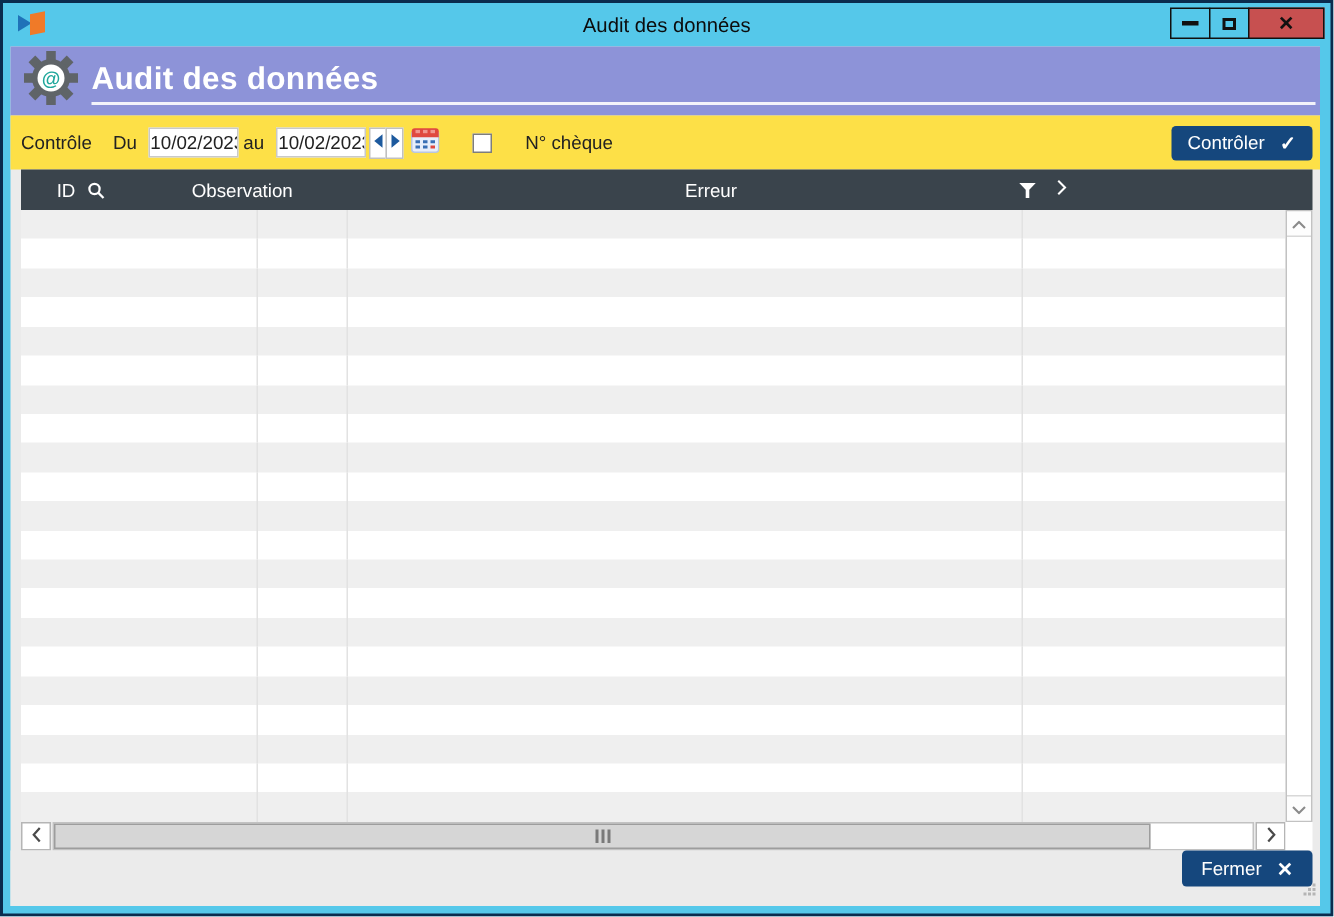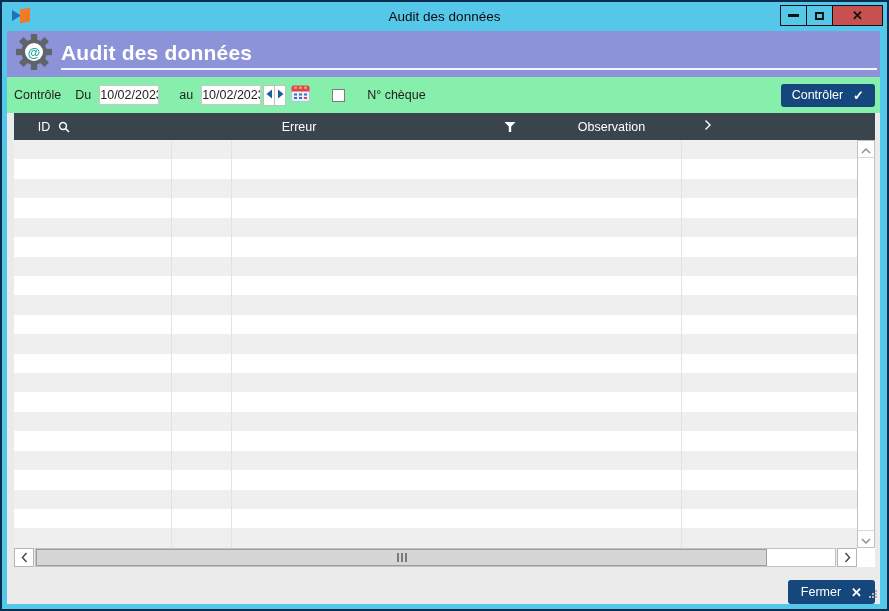--- a/index.html
+++ b/index.html
@@ -49,42 +49,42 @@
     flex:1; margin-left:9px; align-self:flex-end;
     border-bottom:2px solid #f3f3fa;
     padding-bottom:3px; margin-bottom:7px;
   }
   .banner-title {
     color:#ffffff; font-size:21px; font-weight:bold; letter-spacing:0.2px;
   }
 
   
   .toolbar {
-    height:36px; background:#86efac;
+    height:36px; background:#fde047;
     display:flex; align-items:center;
     padding:0 5px 0 7px;
     font-size:12.5px; color:#222;
   }
   .lbl { white-space:nowrap; }
   .dropdown {
     width:178px; height:21px; background:#ffffff;
     border:1px solid #e3e3e3; border-bottom:2px solid #17548c;
     margin-left:8px;
     display:flex; align-items:center; padding:0 5px;
     cursor:pointer;
   }
   .dropdown-value { flex:1; font-size:12.5px; color:#1a1a1a; }
   .lbl-du { margin-left:14px; }
   .date-input {
     width:60px; height:20px; margin-left:8px;
     border:1px solid #c9c9c9; background:#fff;
     font-family:"Liberation Sans", sans-serif;
     font-size:12.5px; color:#222; text-align:center;
   }
-  .lbl-au { margin-left:20px; }
+  .lbl-au { margin-left:3px; }
   .spinner { display:flex; margin-left:2px; }
   .spin-btn {
     width:12px; height:21px; background:#fff; border:1px solid #c0c0c0;
     display:flex; align-items:center; justify-content:center; cursor:pointer;
   }
   .spin-btn + .spin-btn { margin-left:-1px; }
   .calendar-btn { margin-left:5px; cursor:pointer; display:flex; align-items:center; }
   .cheque-box {
     appearance:none; -webkit-appearance:none;
     width:13px; height:13px; border:1px solid #7d7d7d; background:#fff;
@@ -155,21 +155,21 @@
     position:absolute; left:0; top:0; bottom:0; width:91.5%;
     background:#d6d6d6; border:1px solid #9d9d9d;
     display:flex; align-items:center; justify-content:center; gap:2px;
     cursor:grab;
   }
   .grip-bar { width:2px; height:9px; background:#7a7a7a; }
   .hs-corner { width:18px; background:#fff; }
 
   
   .footer {
-    flex:1; display:flex; align-items:flex-end; justify-content:flex-end;
+    flex:1; display:flex; align-items:flex-start; justify-content:flex-end;
     padding-right:5px; position:relative; background:#ebebeb;
   }
   .fermer-btn { height:24px; padding:0 13px; }
   .resize-grip { position:absolute; right:2px; bottom:1px; }
 </style>
 </head>
 <body>
 
 <div class="window">
 
@@ -281,30 +281,30 @@
       <div class="thead">
         <div class="th th-id">
           <span>ID</span>
           <span class="right-icon">
             <svg width="12" height="12" viewBox="0 0 12 12">
               <circle cx="5" cy="5" r="3.4" fill="none" stroke="#ffffff" stroke-width="1.5"></circle>
               <line x1="7.6" y1="7.6" x2="11" y2="11" stroke="#ffffff" stroke-width="1.5"></line>
             </svg>
           </span>
         </div>
+        <div class="th th-obs">
+          <span>Observation</span>
+        </div>
         <div class="th th-erreur">
           <span>Erreur</span>
           <span class="right-icon">
             <svg width="12" height="11" viewBox="0 0 12 11">
                 <path d="M0.5 0.5 H11.5 L7.2 5 V10.5 H4.8 V5 Z" fill="#ffffff"></path>
               </svg>
           </span>
-        </div>
-        <div class="th th-obs">
-          <span>Observation</span>
         </div>
         <div class="th th-more">
           <span>
             <svg width="8" height="12" viewBox="0 0 8 12">
                 <polyline points="1.5,1.5 6,6 1.5,10.5" fill="none" stroke="#ffffff" stroke-width="1.4"></polyline>
               </svg>
           </span>
         </div>
       </div>
 

